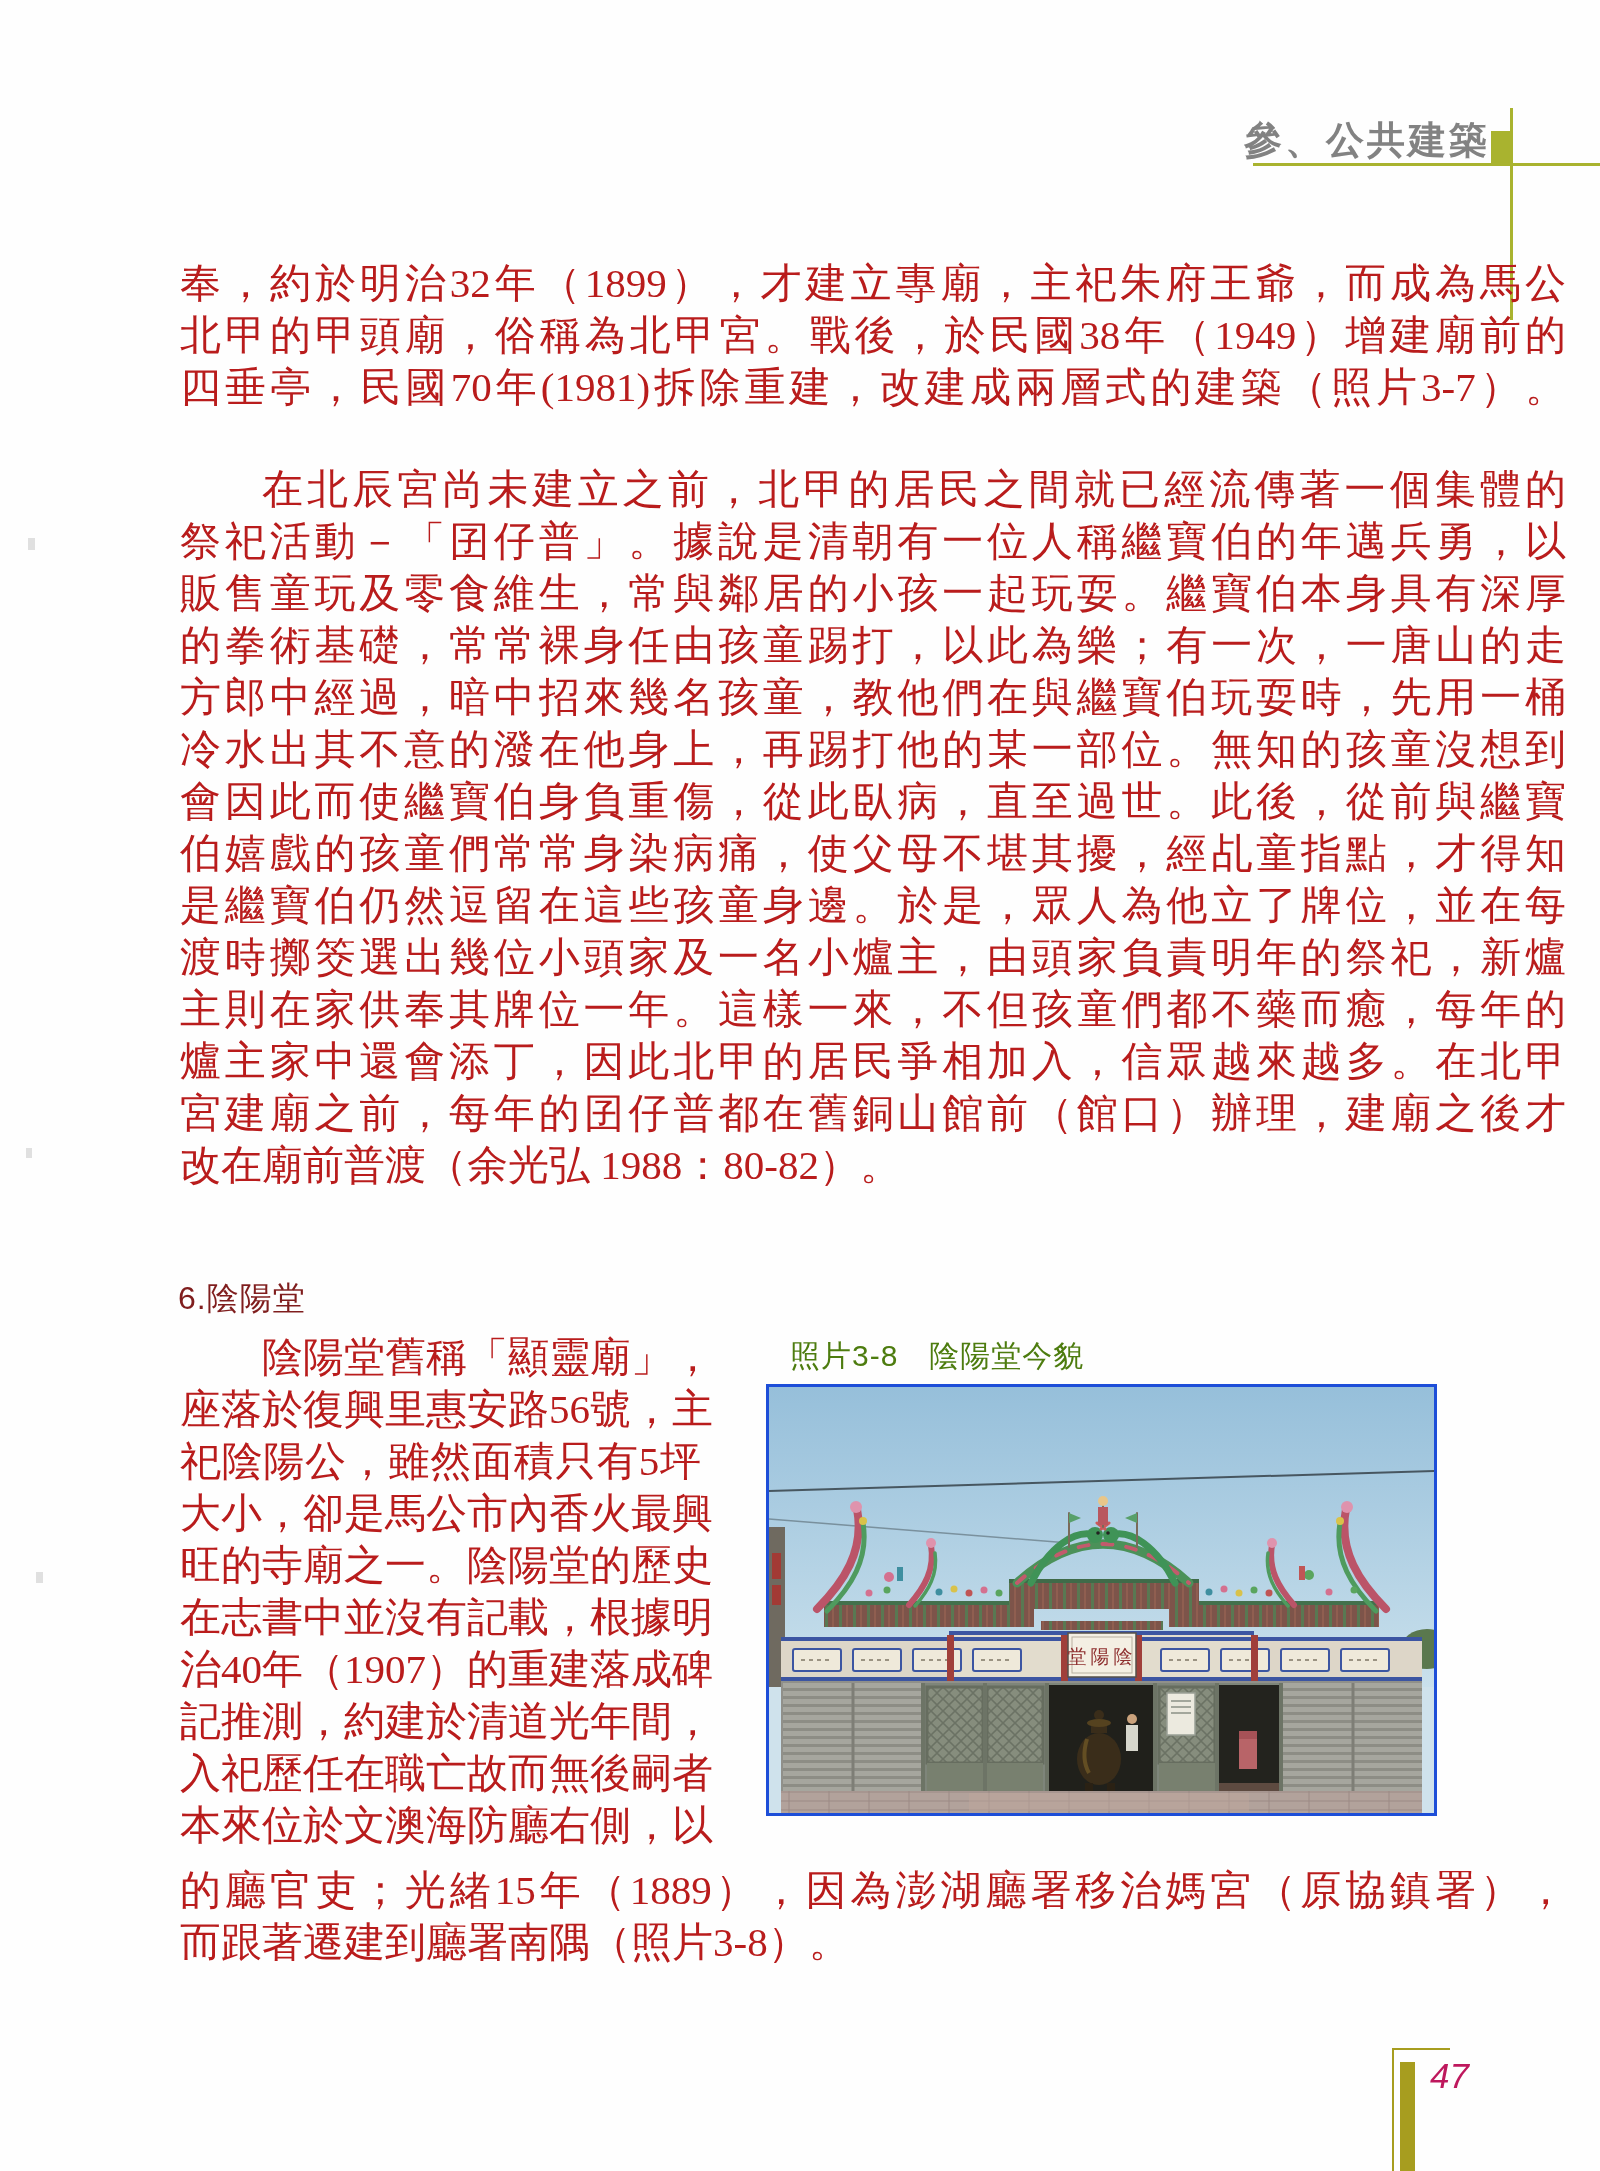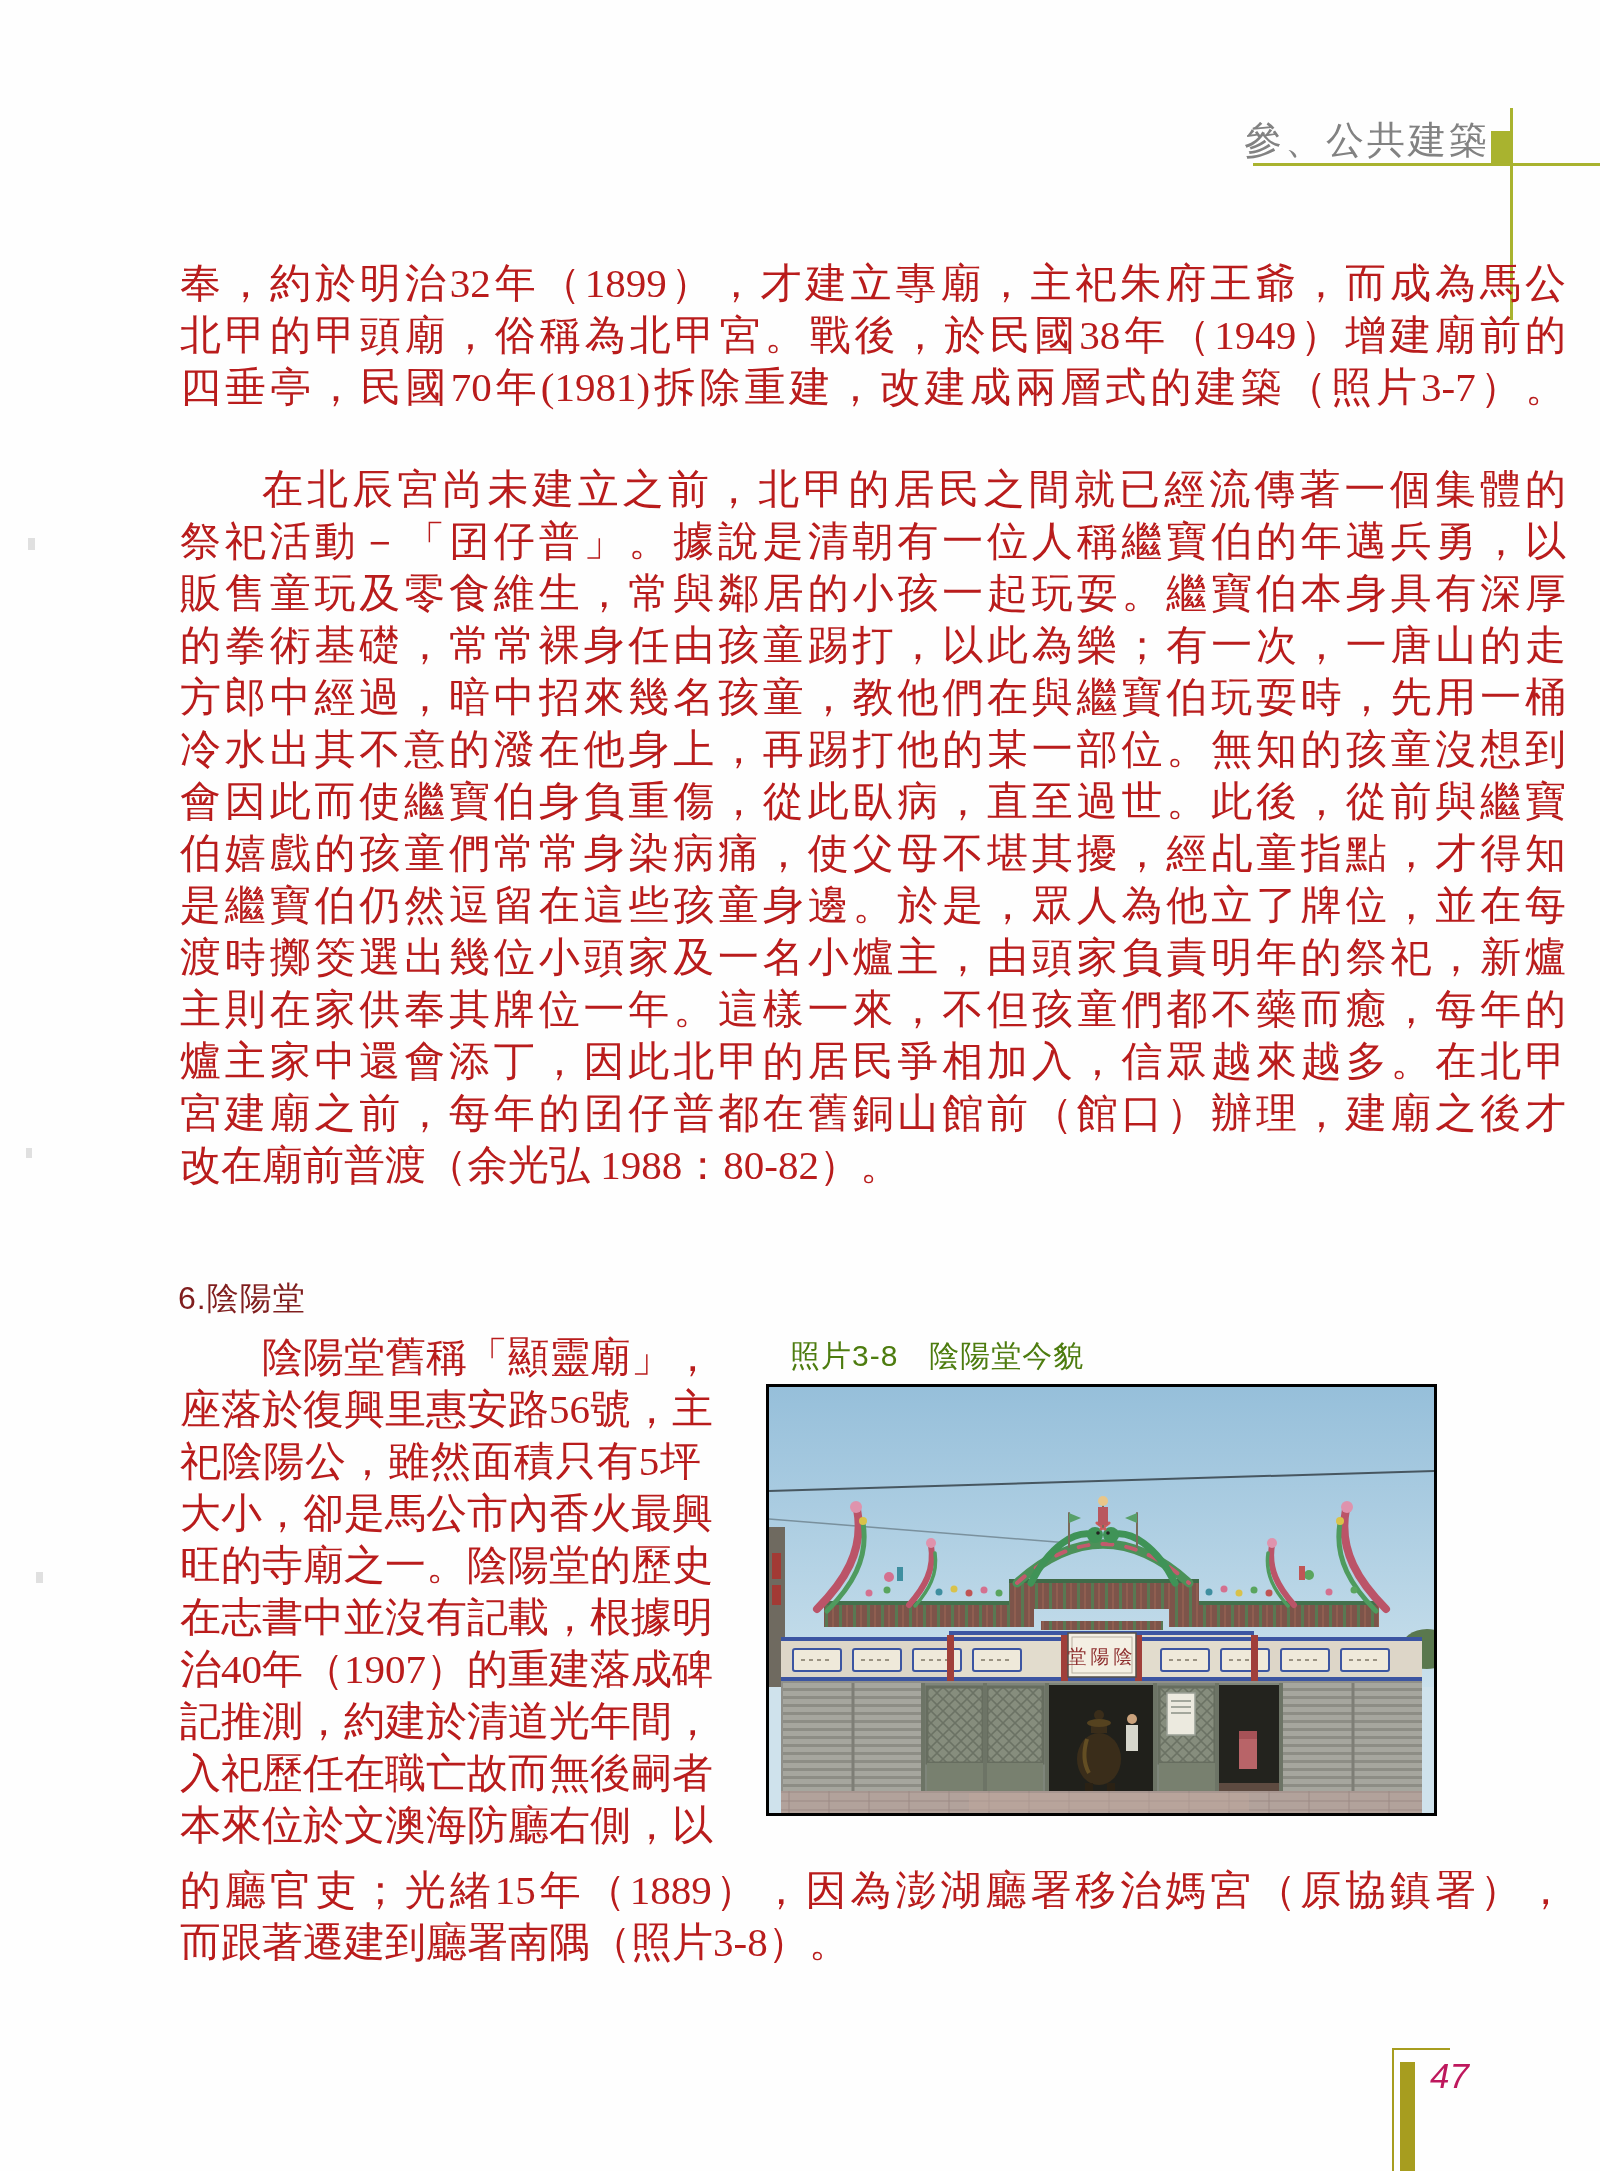--- a/index.html
+++ b/index.html
@@ -5,21 +5,21 @@
   html,body{margin:0;padding:0;background:#9a9a9a;}
   .page{
     position:relative; width:1600px; height:2171px; margin:0 auto;
     background:#fefefe; overflow:hidden;
     font-family:"Liberation Serif","DejaVu Serif",serif;
   }
   
   .running-title{
     position:absolute; top:118px; right:110px;
     font-size:38px; line-height:44px; color:#828282; letter-spacing:3px;
-    font-weight:400;
+    font-weight:700;
   }
   .accent-square{ position:absolute; left:1491px; top:131px; width:19px; height:34px; background:#a9b32f; }
   .header-rule-h{ position:absolute; left:1253px; top:163px; width:347px; height:3px; background:#a9b32f; }
   .header-rule-v{ position:absolute; left:1510px; top:108px; width:3px; height:212px; background:#a9b32f; }
   
   .para{ position:absolute; color:#b91c1c; font-size:41px; line-height:52px; }
   .p1,.p2,.tail{ left:180px; width:1386px; }
   .leftcol{ left:180px; width:521px; }
   .p1{ top:257px; }
   .p2{ top:463px; }
@@ -35,21 +35,21 @@
     font-size:32px; line-height:52px; font-weight:500; color:#7f1d1d; letter-spacing:1px;
   }
   
   .photo-caption{
     position:absolute; left:790px; top:1336px;
     font-family:"Liberation Sans","DejaVu Sans",sans-serif;
     font-size:30px; color:#4d7c0f; letter-spacing:1px;
   }
   .photo-frame{
     position:absolute; left:766px; top:1384px; width:665px; height:426px;
-    border:3px solid #000000; background:#cfe2ec;
+    border:3px solid #1d4ed8; background:#cfe2ec;
   }
   .photo-frame svg{ display:block; }
   
   .pg-bracket-v{ position:absolute; left:1392px; top:2048px; width:2px; height:123px; background:#a79d1f; }
   .pg-bracket-h{ position:absolute; left:1392px; top:2048px; width:58px; height:2px; background:#a79d1f; }
   .pg-bar{ position:absolute; left:1400px; top:2062px; width:15px; height:109px; background:#a79d1f; }
   .pg-num{
     position:absolute; left:1430px; top:2056px;
     font-family:"Liberation Sans","DejaVu Sans",sans-serif;
     font-style:italic; font-size:35px; color:#be185d;

